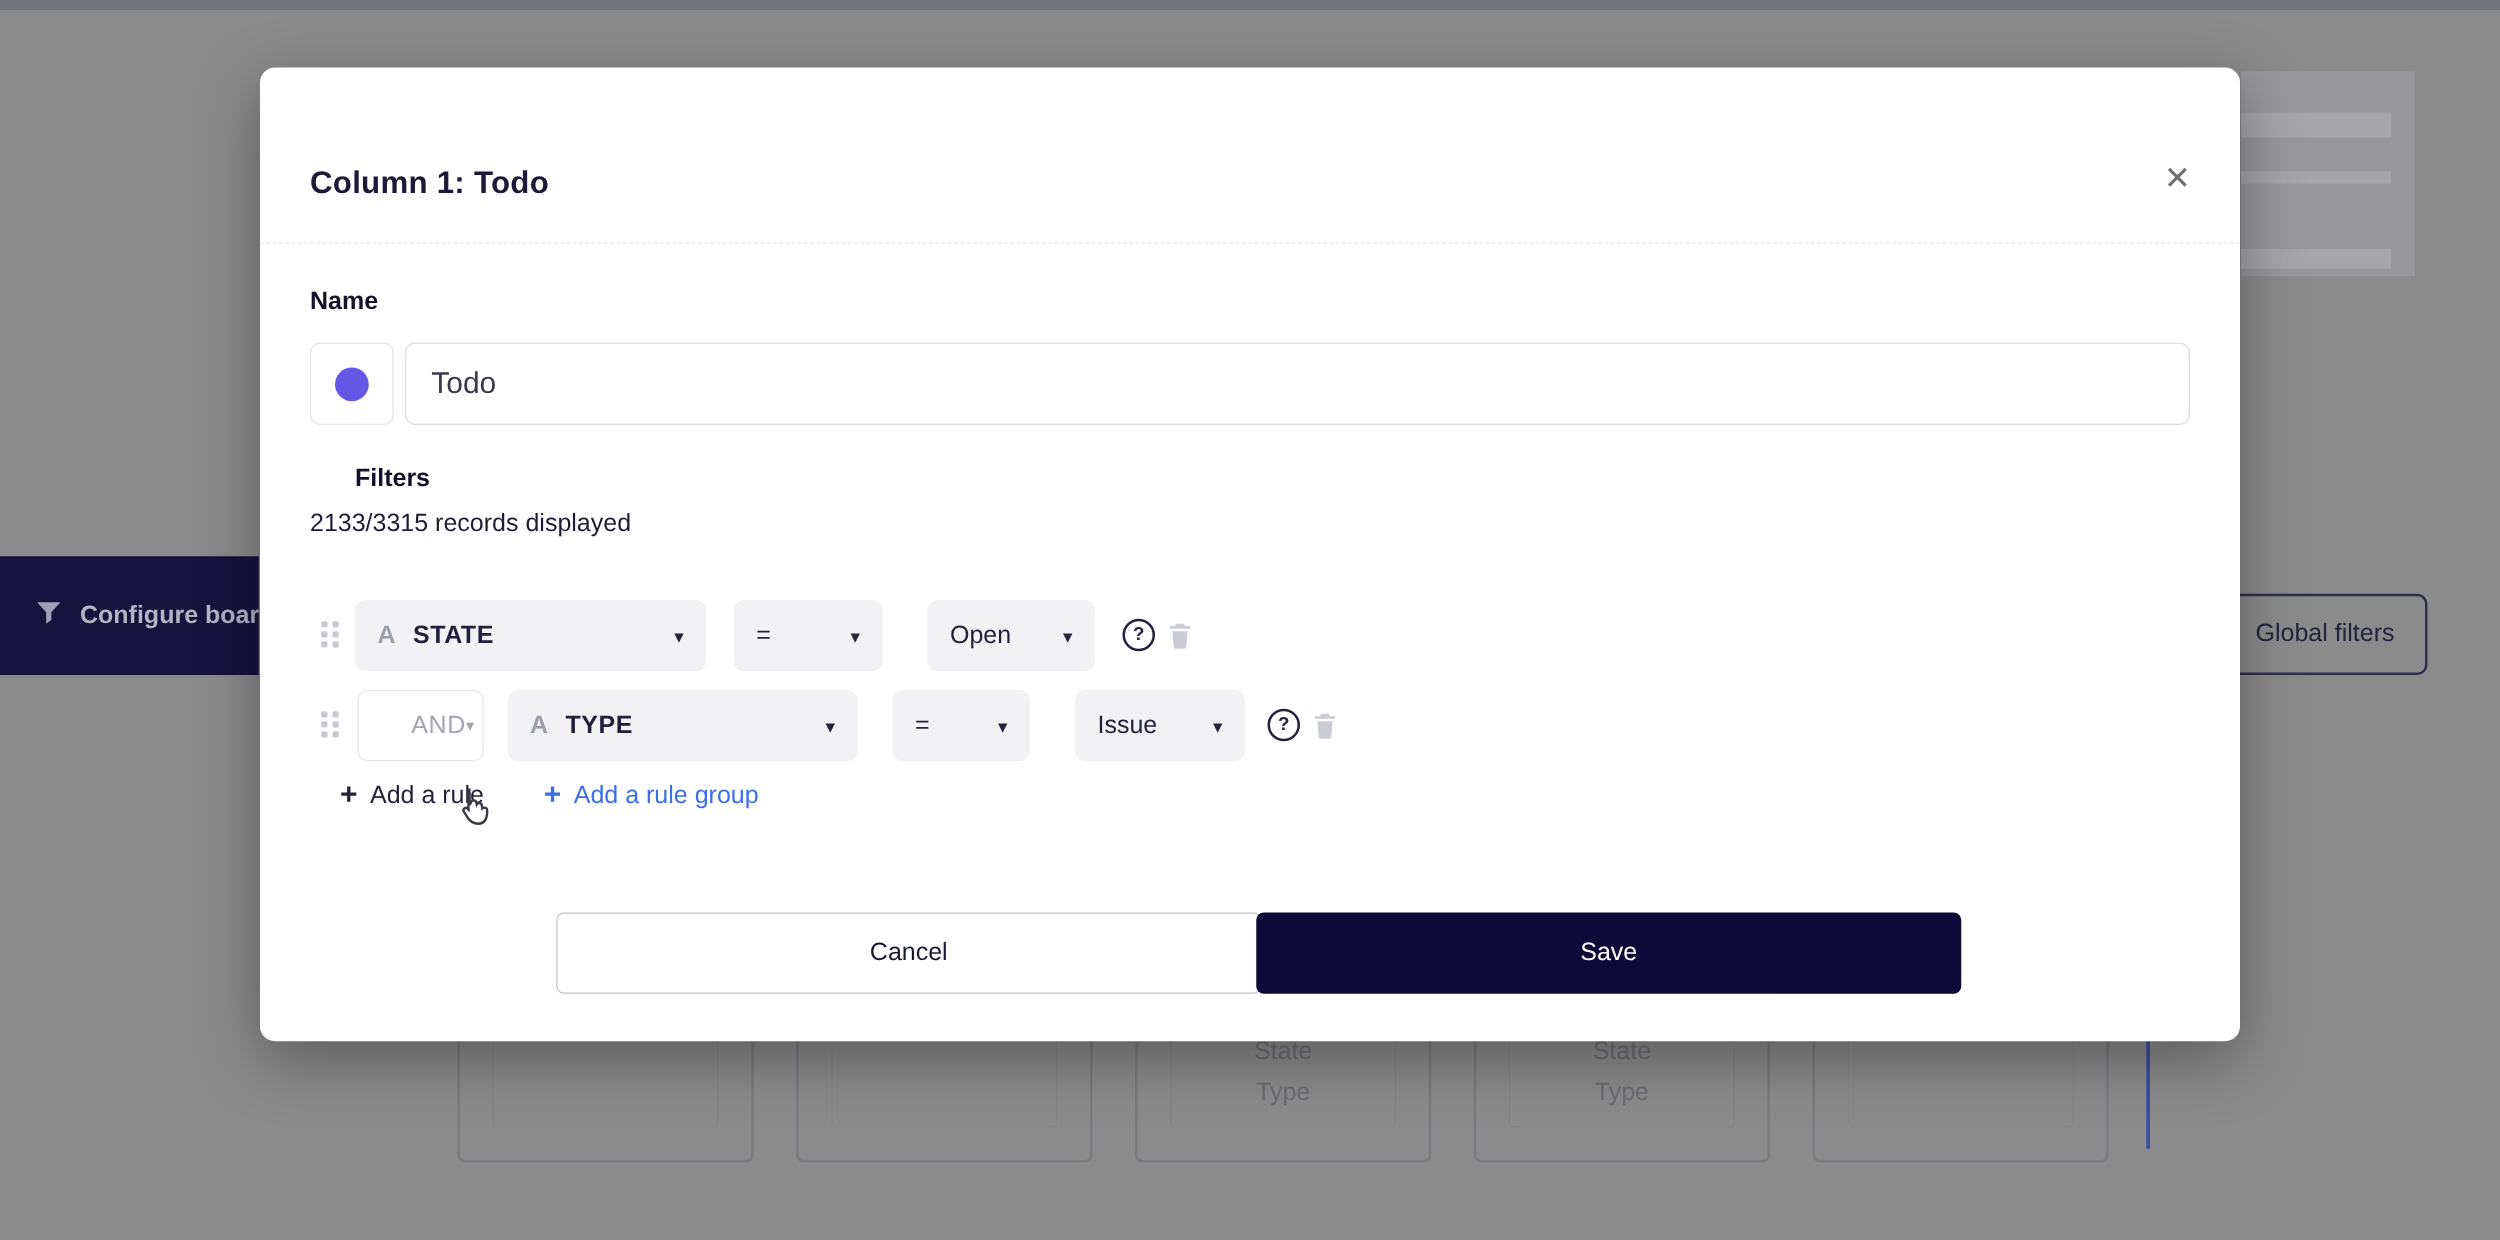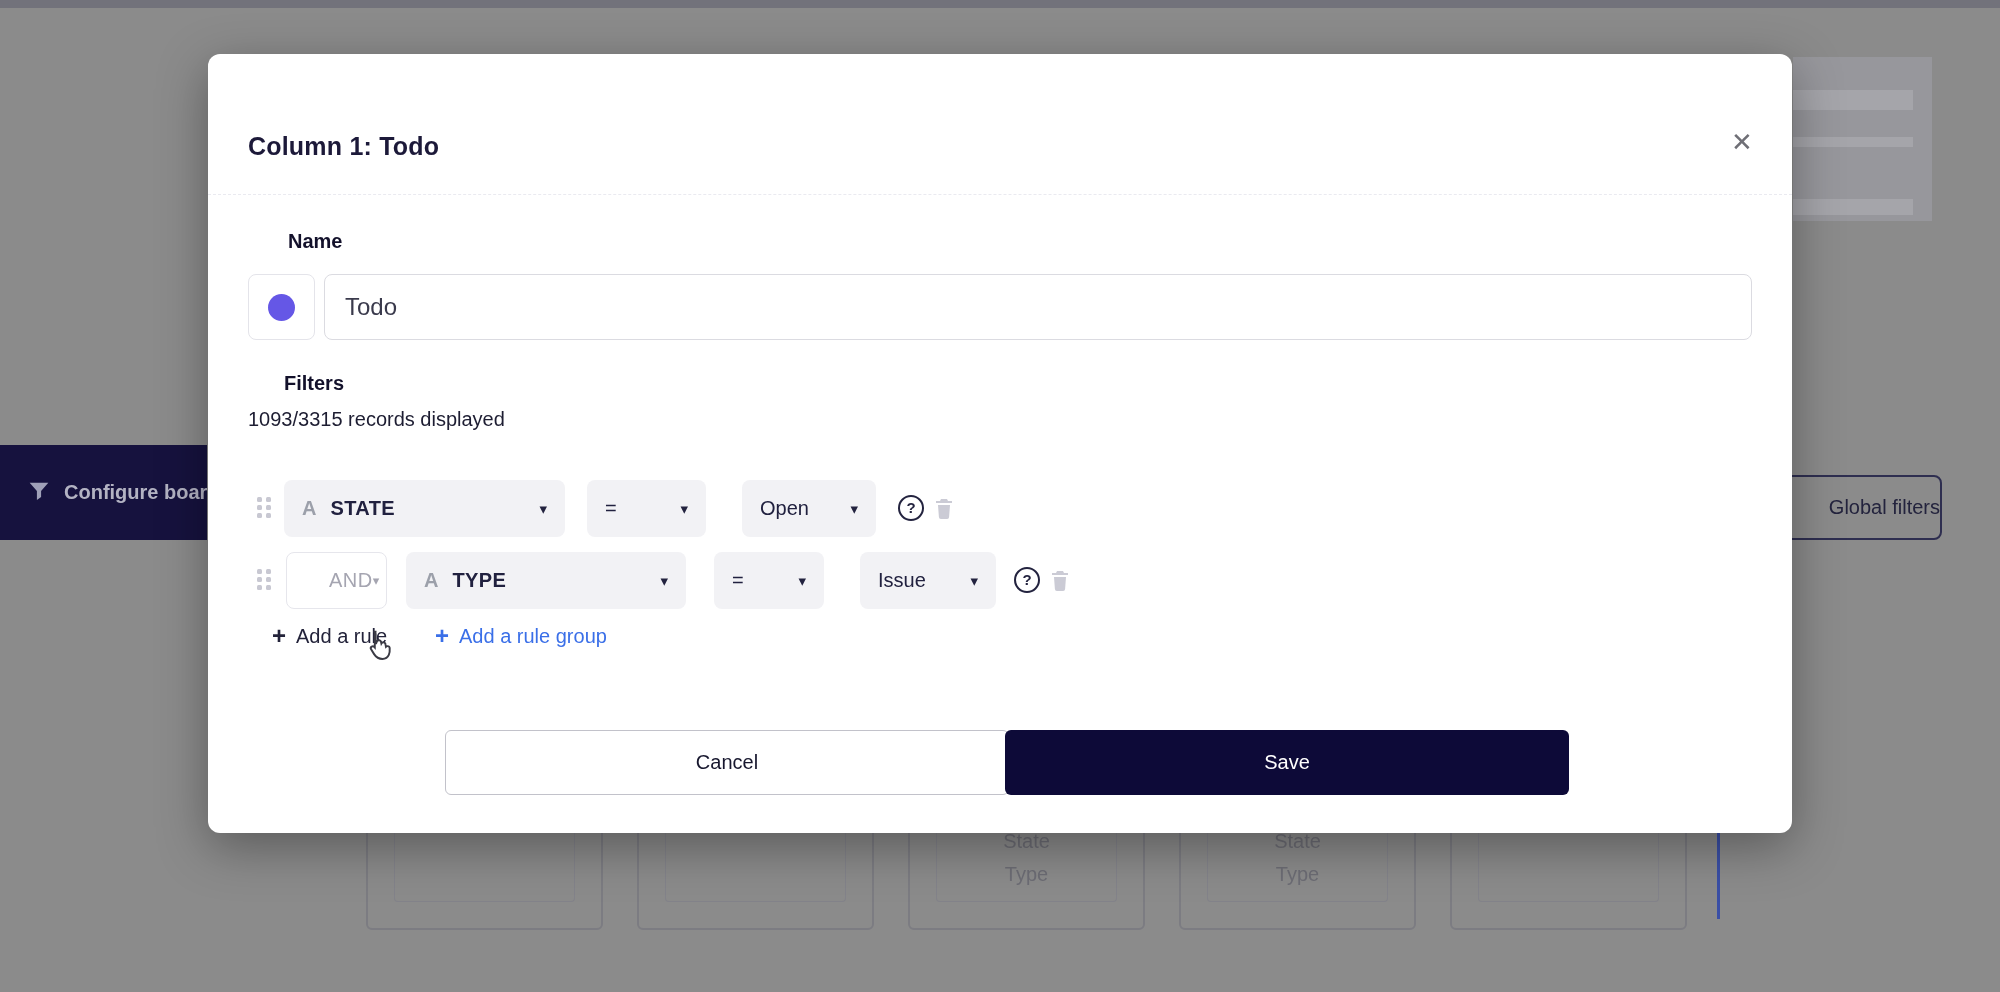--- a/index.html
+++ b/index.html
@@ -22,21 +22,21 @@
   .navy-bar {
     position: absolute; left: 0; top: 445px; width: 207px; height: 95px;
     background: #16123E; display: flex; align-items: center; gap: 14px;
     padding-left: 28px; overflow: hidden;
   }
   .navy-bar .label { color: #B3B3C3; font-size: 20px; font-weight: 700; white-space: nowrap; }
 
   .global-filters {
     position: absolute; left: 1778px; top: 475px; width: 164px; height: 65px;
     border: 2px solid #2E2E50; border-radius: 8px; background: transparent;
-    display: flex; align-items: center; justify-content: flex-end;
+    display: flex; align-items: center; justify-content: center;
     font-size: 20px; color: #23233D; font-family: "Liberation Sans", sans-serif;
   }
 
   .board-card {
     position: absolute; top: 818px; width: 237px; height: 112px;
     border: 2px solid #7C7C82; border-radius: 6px;
   }
   .board-card .inner {
     position: absolute; left: 26px; right: 26px; top: -4px; height: 86px;
     border: 1px solid #83838A; border-top: none; border-radius: 0 0 4px 4px;
@@ -61,21 +61,21 @@
   }
   .close-btn {
     position: absolute; left: 1514px; top: 68px; width: 40px; height: 40px;
     background: none; border: none; cursor: pointer;
     font-size: 26px; color: #6F6F76; line-height: 40px; text-align: center;
     font-family: "Liberation Sans", sans-serif;
   }
   .header-divider { position: absolute; left: 0; top: 140px; width: 100%; border-top: 1px dashed #EAEAF0; }
 
   .field-label { position: absolute; left: 40px; font-size: 20px; font-weight: 700; color: #13112B; }
-  .name-label { top: 176px; margin-left: 40px; }
+  .name-label { top: 176px; }
   .filters-label { top: 318px; margin-left: 36px; }
   .records-text { position: absolute; left: 40px; top: 354px; font-size: 20px; color: #1D1D32; font-weight: 400; }
 
   .swatch-btn {
     position: absolute; left: 40px; top: 220px; width: 67px; height: 66px;
     background: #fff; border: 1px solid #E4E4EA; border-radius: 8px;
     display: flex; align-items: center; justify-content: center; cursor: pointer;
   }
   .swatch-dot { width: 27px; height: 27px; border-radius: 50%; background: #6557E6; }
   .name-input {
@@ -203,21 +203,21 @@
     <button class="close-btn">✕</button>
     <div class="header-divider"></div>
 
     <div class="field-label name-label">Name</div>
     <button class="swatch-btn">
       <span class="swatch-dot"></span>
     </button>
     <input class="name-input" type="text" value="Todo" style="">
 
     <div class="field-label filters-label">Filters</div>
-    <div class="records-text">1093/3315 records displayed</div>
+    <div class="records-text">2133/3315 records displayed</div>
 
     <div class="rule-row row-1">
       <div class="drag-handle">
           <i></i>
           <i></i>
           <i></i>
           <i></i>
           <i></i>
           <i></i>
         </div>

